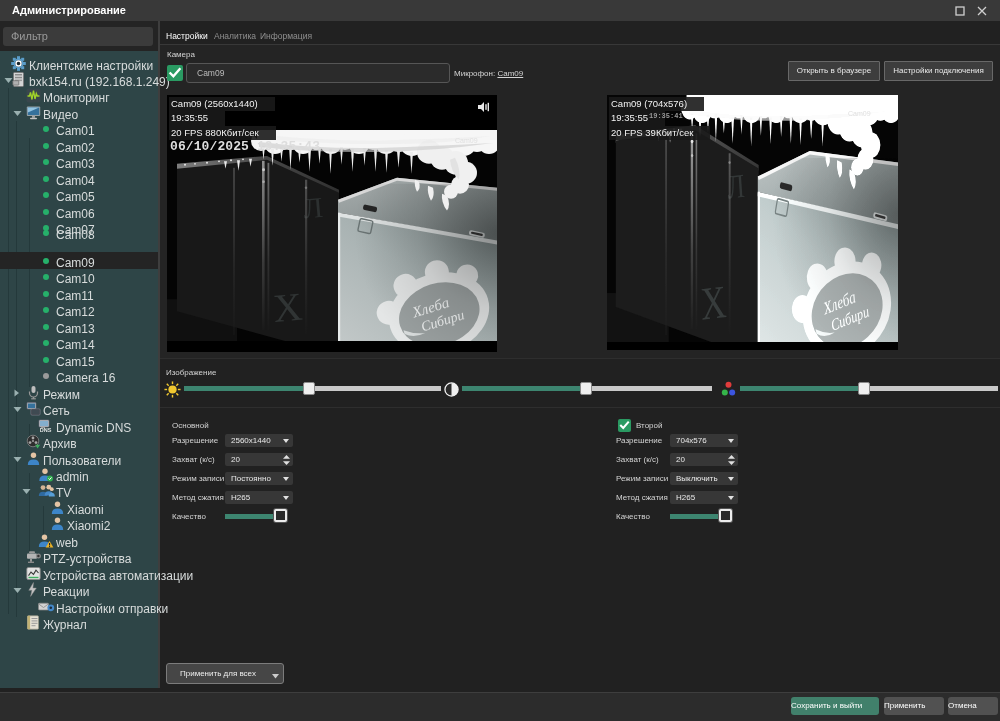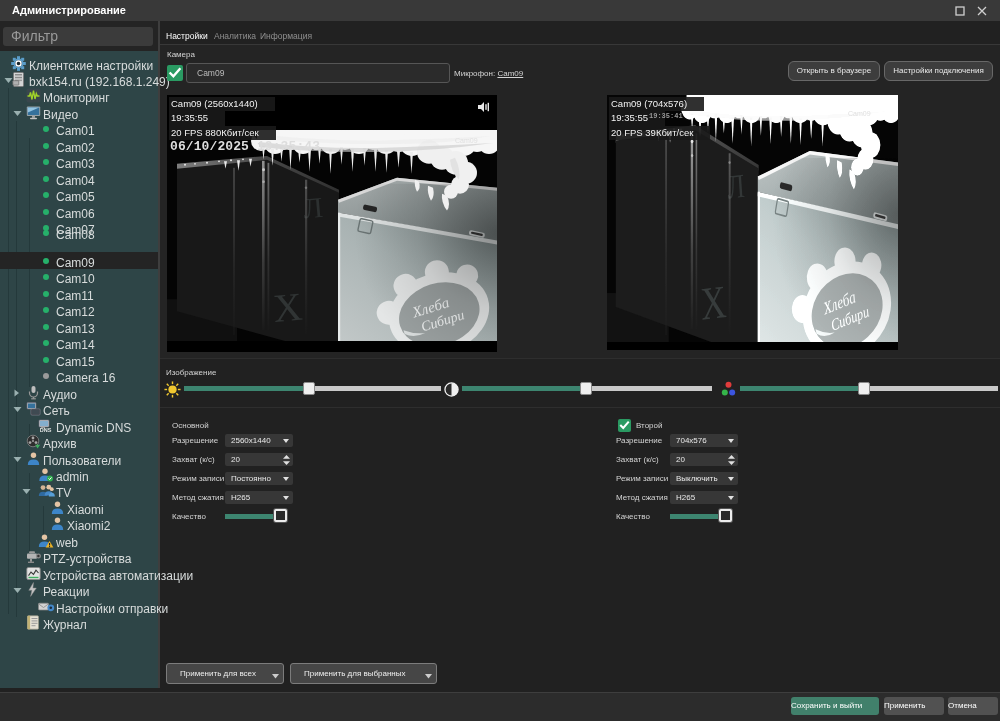--- a/index.html
+++ b/index.html
@@ -7,32 +7,32 @@
     font-family:"Liberation Sans", sans-serif; }
   .abs { position:absolute; }
   #app { position:relative; width:1000px; height:721px; }
   #titlebar { left:0; top:0; width:1000px; height:21px; background:#393939; }
   #title { left:12px; top:4px; font-size:11px; font-weight:bold; color:#fff; }
   #vidband { left:160px; top:45px; width:840px; height:313px; background:#242424; }
   #sidebar { left:0; top:51px; width:158px; height:637px; background:#2e4547; }
   #sidetop { left:0; top:21px; width:158px; height:30px; background:#242424; }
   #vline { left:158px; top:21px; width:2px; height:667px; background:#3e3e3e; }
   #filter { left:3px; top:27px; width:150px; height:19px; background:#3b3b3b;
-    border-radius:3px; color:#999; font-size:14px; line-height:19px; padding-left:8px; }
+    border-radius:3px; color:#999; font-size:11px; line-height:19px; padding-left:8px; }
   .trow { position:absolute; left:0; width:158px; height:17px; }
   .trow .txt { position:absolute; top:4px; font-size:12px; color:#d8dcdc; white-space:nowrap; }
   .trow.sel { background:#242424; }
   .exp { position:absolute; }
   .ticon { position:absolute; top:1px; width:15px; height:15px; }
   .dot { position:absolute; top:6px; width:6px; height:6px; border-radius:50%; }
   .tab { top:31px; font-size:8.5px; color:#8f8f8f; }
   .tab.on { color:#fff; }
   #tabline { left:160px; top:44px; width:840px; height:1px; background:#383838; }
   .lbl { font-size:8px; color:#d4d4d4; white-space:nowrap; }
-  .btn { position:absolute; background:#3d3d3d; border:1px solid #686868; border-radius:6px;
+  .btn { position:absolute; background:#3d3d3d; border:1px solid #686868; border-radius:1px;
     color:#e8e8e8; font-size:8px; text-align:center; white-space:nowrap; }
   .cb { position:absolute; background:#2a9a62; border-radius:2px; }
   #caminput { left:186px; top:63px; width:264px; height:20px; background:#2b2b2b;
     border:1px solid #565656; border-radius:3px; color:#bbb; font-size:8.5px;
     line-height:18px; padding-left:10px; }
   .vid { position:absolute; background:#000; overflow:hidden; }
   .ovl { position:absolute; font-size:9.5px; color:#f2f2f2; line-height:13.4px; }
   .ovl span { background:rgba(26,26,26,0.9); padding:0 17px 1px 2px; display:table; }
   .burn { position:absolute; font-family:"Liberation Mono", monospace; font-weight:bold;
     color:#ddd; white-space:nowrap; }
@@ -198,21 +198,21 @@
       <div class="trow" style="top:383.70000000000005px">
         <svg class="exp" style="left:13px;top:5px" width="7" height="8">
           <polygon points="1.5,0.5 6,4 1.5,7.5" fill="#9ab0b0"></polygon>
         </svg>
         <span class="ticon" style="left:26px"><svg width="15" height="15" viewBox="0 0 15 15">
             <rect x="5.5" y="1" width="4" height="7" rx="2" fill="#bebebe"></rect>
             <path d="M3.5 6.5 v1.5 a4 4 0 0 0 8 0 V6.5" fill="none" stroke="#989898" stroke-width="1.2"></path>
             <line x1="7.5" y1="12" x2="7.5" y2="13.8" stroke="#989898" stroke-width="1.2"></line>
             <line x1="5.2" y1="13.8" x2="9.8" y2="13.8" stroke="#989898" stroke-width="1.2"></line>
           </svg></span>
-        <span class="txt" style="left:43px">Аудио</span>
+        <span class="txt" style="left:43px">Режим</span>
       </div>
       <div class="trow" style="top:400.16px">
         <svg class="exp" style="left:13px;top:6px" width="9" height="7">
           <polygon points="0.5,1 8.5,1 4.5,6" fill="#9ab0b0"></polygon>
         </svg>
         <span class="ticon" style="left:26px"><svg width="15" height="15" viewBox="0 0 15 15">
             <rect x="1" y="1.5" width="9" height="6.5" rx="0.8" fill="#b4c0c4" stroke="#667" stroke-width="0.7"></rect>
             <rect x="2" y="2.5" width="7" height="4.5" fill="#36719c"></rect>
             <rect x="5" y="8" width="9" height="6" rx="0.8" fill="#2a3034" stroke="#889" stroke-width="0.7"></rect>
             <rect x="6" y="9" width="7" height="4" fill="#3f4a52"></rect>
@@ -615,24 +615,18 @@
   <div class="abs lbl" style="left:616px;top:512px">Качество</div>
   <div class="abs" style="left:670px;top:514px;width:52px;height:5px;background:#3d8570"></div>
   <div class="abs" style="left:719px;top:509px;width:13px;height:13px;background:#2a2a2a;border:2px solid #ececec;border-radius:2px;box-shadow:0 0 0 1px #555"></div>
 
   <div class="sbtn abs" style="left:166px;top:663px;width:118px;height:21px">
     <span style="position:absolute;left:13px;top:5px">Применить для всех</span>
     <svg style="position:absolute;right:4px;bottom:4px" width="7" height="5">
         <polygon points="0,0 7,0 3.5,4.5" fill="#ccc"></polygon>
       </svg>
   </div>
-  <div class="sbtn abs" style="left:290px;top:663px;width:147px;height:21px">
-    <span style="position:absolute;left:13px;top:5px">Применить для выбранных</span>
-    <svg style="position:absolute;right:4px;bottom:4px" width="7" height="5">
-        <polygon points="0,0 7,0 3.5,4.5" fill="#ccc"></polygon>
-      </svg>
-  </div>
 
   <div id="botbar" class="abs"></div>
   <div class="bbtn abs" style="left:791px;width:88px;background:#41806b">Сохранить и выйти</div>
   <div class="bbtn abs" style="left:884px;width:60px;background:#515151">Применить</div>
   <div class="bbtn abs" style="left:948px;width:50px;background:#515151">Отмена</div>
 </div>
 
 </body></html>

